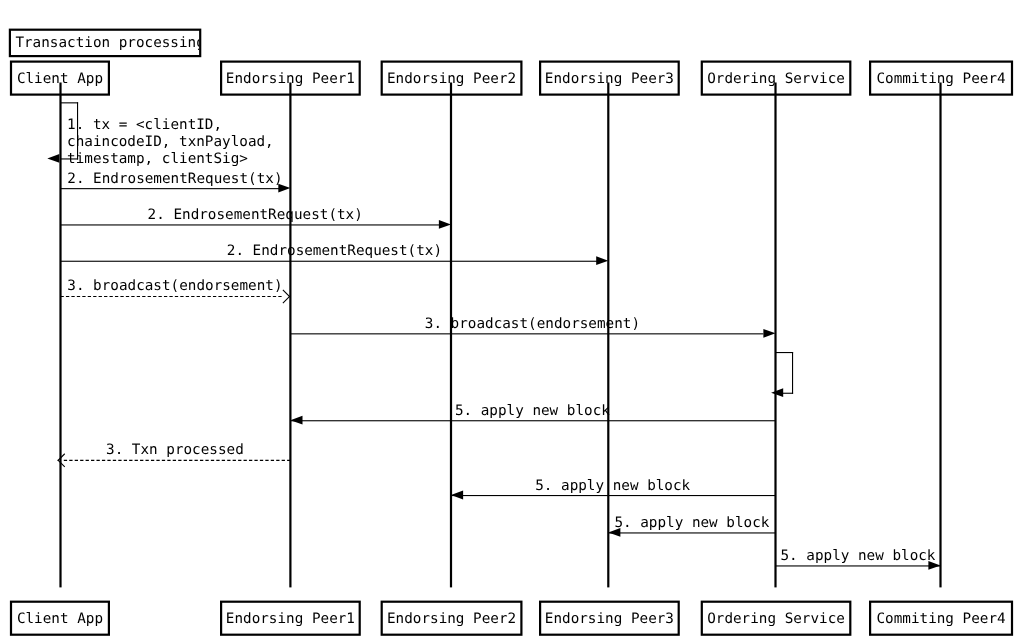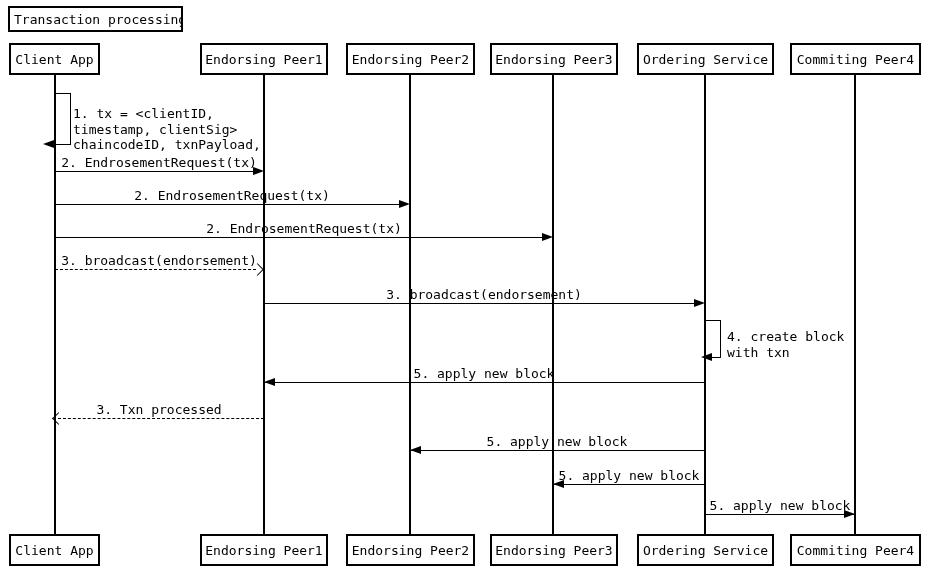--- a/index.html
+++ b/index.html
@@ -8,37 +8,38 @@
     width: 929px;
     height: 579px;
     background: #ffffff;
     font-family: "DejaVu Sans Mono", "Liberation Mono", monospace;
     font-size: 13px;
     color: #000000;
     overflow: hidden;
   }
   .tbox {
     position: absolute;
-    left: 8px; top: 6px; width: 175px; height: 26px;
+    left: 8px; top: 26px; width: 175px; height: 26px;
     border: 2px solid #000;
     box-sizing: border-box;
     display: flex; align-items: center;
     padding-left: 4px;
     white-space: nowrap;
     overflow: hidden;
     background: #fff;
   }
   .pbox {
     position: absolute;
     height: 32px;
     border: 2px solid #000;
     box-sizing: border-box;
     display: flex; align-items: center; justify-content: center;
     white-space: nowrap;
     background: #fff;
+    margin-top: 12px;
   }
   .lifeline {
     position: absolute;
     top: 75px; height: 459px; width: 2px;
     background: #000;
   }
   .line {
     position: absolute;
     height: 0;
     border-top: 1.5px solid #000;
@@ -94,24 +95,24 @@
 
   <div class="lifeline" style="left:54px"></div>
   <div class="lifeline" style="left:263px"></div>
   <div class="lifeline" style="left:409px"></div>
   <div class="lifeline" style="left:552px"></div>
   <div class="lifeline" style="left:704px"></div>
   <div class="lifeline" style="left:854px"></div>
 
   <div class="loop" style="left:55px;top:93px;width:16px;height:52px"></div>
   <div class="head head-l" style="left:43px;top:140px"></div>
-  <div class="mtext" style="left:73px;top:106px">
+  <div class="mtext" style="left:61px;top:106px">
     <div>1. tx = &lt;clientID,</div>
+    <div>chaincodeID, txnPayload,</div>
     <div>timestamp, clientSig&gt;</div>
-    <div>chaincodeID, txnPayload,</div>
   </div>
 
   <div class="line" style="left:55px;top:171px;width:199px"></div>
   <div class="head head-r" style="left:253px;top:167px"></div>
   <div class="mlabel" style="left:159px;top:155px">2. EndrosementRequest(tx)</div>
 
   <div class="line" style="left:55px;top:204px;width:345px"></div>
   <div class="head head-r" style="left:399px;top:200px"></div>
   <div class="mlabel" style="left:232px;top:188px">2. EndrosementRequest(tx)</div>
 
@@ -122,24 +123,20 @@
   <div class="line dashed" style="left:55px;top:269px;width:201px"></div>
   <div class="chev chev-r" style="left:253px;top:265px"></div>
   <div class="mlabel" style="left:159px;top:253px">3. broadcast(endorsement)</div>
 
   <div class="line" style="left:264px;top:303px;width:430px"></div>
   <div class="head head-r" style="left:694px;top:299px"></div>
   <div class="mlabel" style="left:484px;top:287px">3. broadcast(endorsement)</div>
 
   <div class="loop" style="left:705px;top:320px;width:16px;height:38px"></div>
   <div class="head head-l" style="left:701px;top:353px"></div>
-  <div class="mtext" style="left:727px;top:329px">
-    <div>4. create block</div>
-    <div>with txn</div>
-  </div>
 
   <div class="line" style="left:264px;top:382px;width:441px"></div>
   <div class="head head-l" style="left:264px;top:378px"></div>
   <div class="mlabel" style="left:484px;top:366px">5. apply new block</div>
 
   <div class="line dashed" style="left:58px;top:418px;width:206px"></div>
   <div class="chev chev-l" style="left:54px;top:414px"></div>
   <div class="mlabel" style="left:159px;top:402px">3. Txn processed</div>
 
   <div class="line" style="left:410px;top:450px;width:295px"></div>

